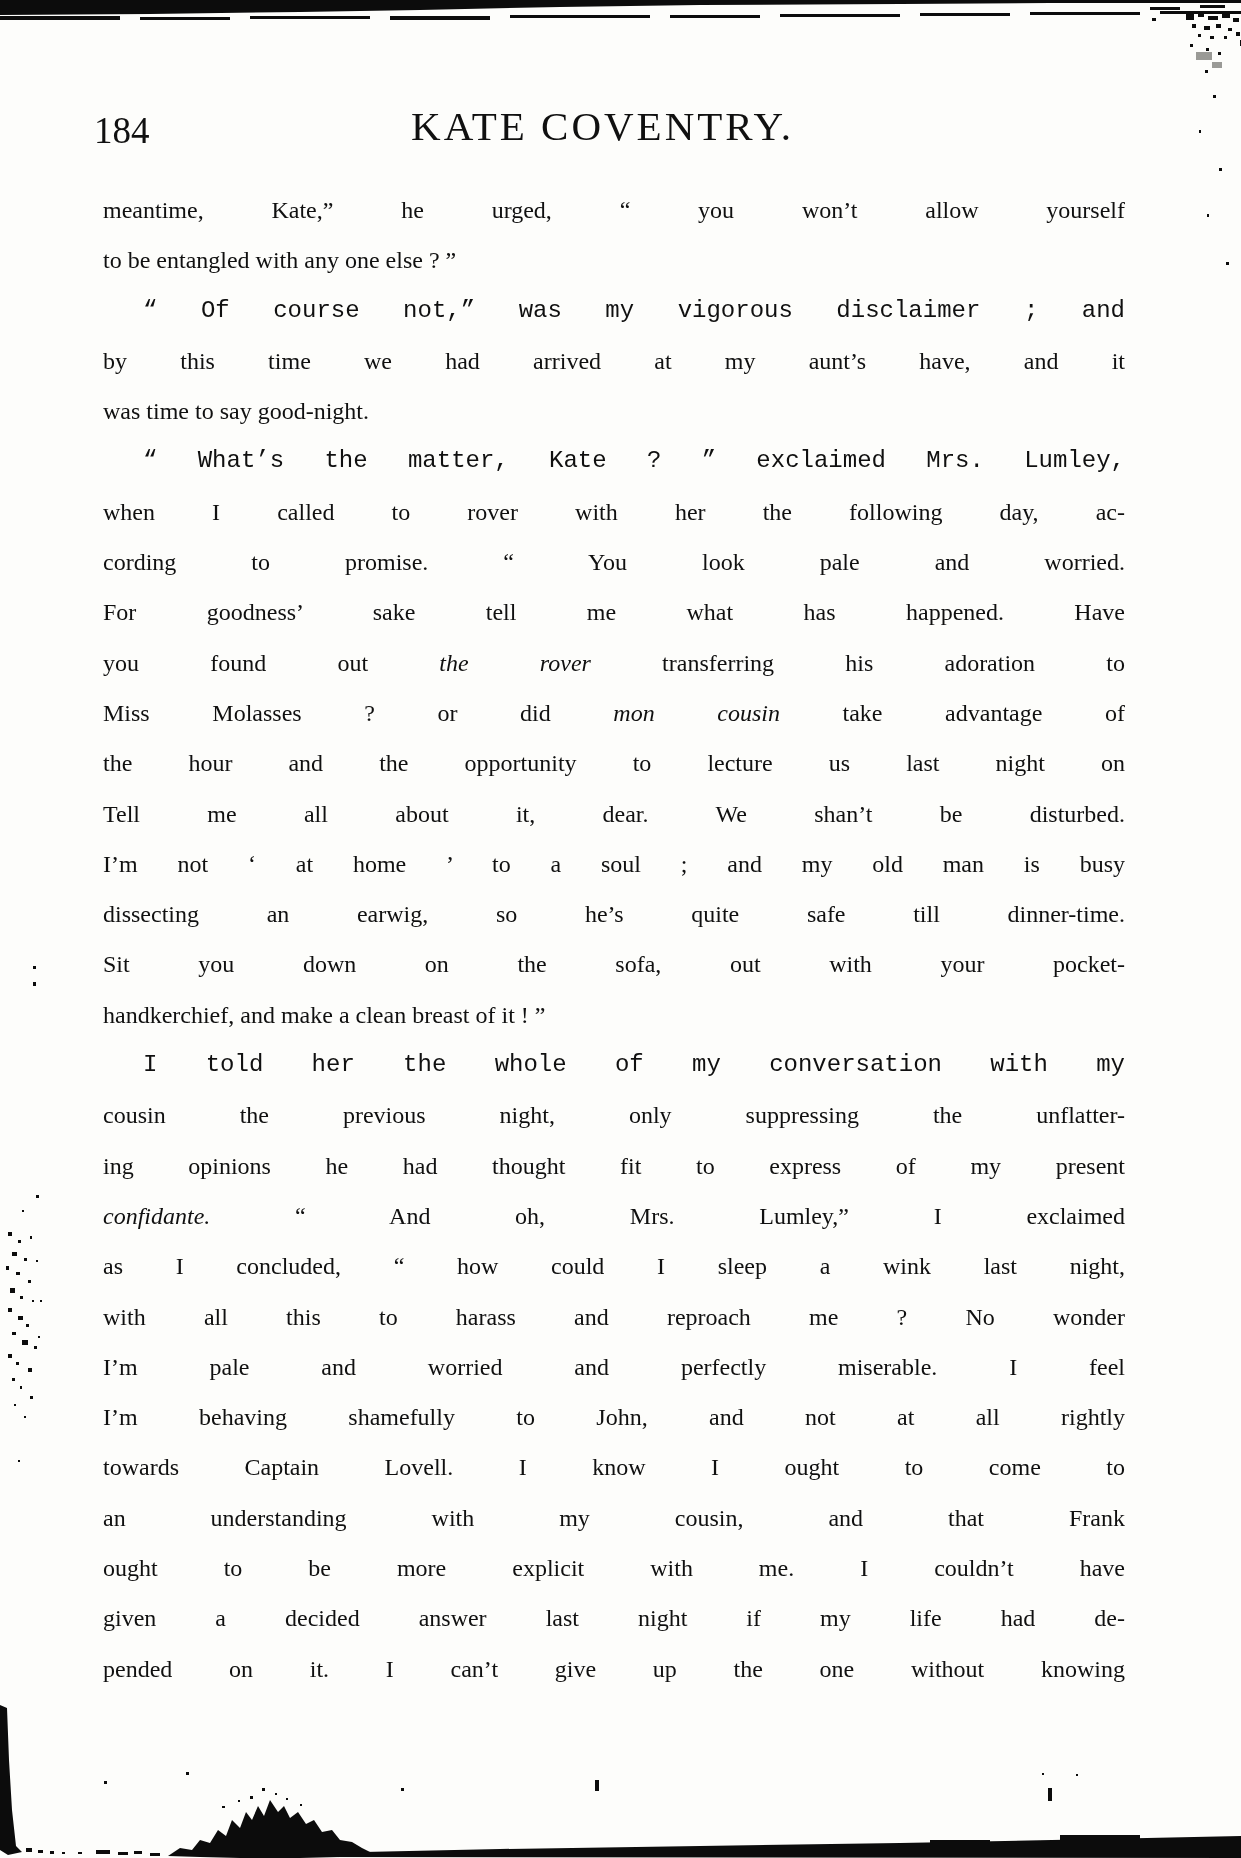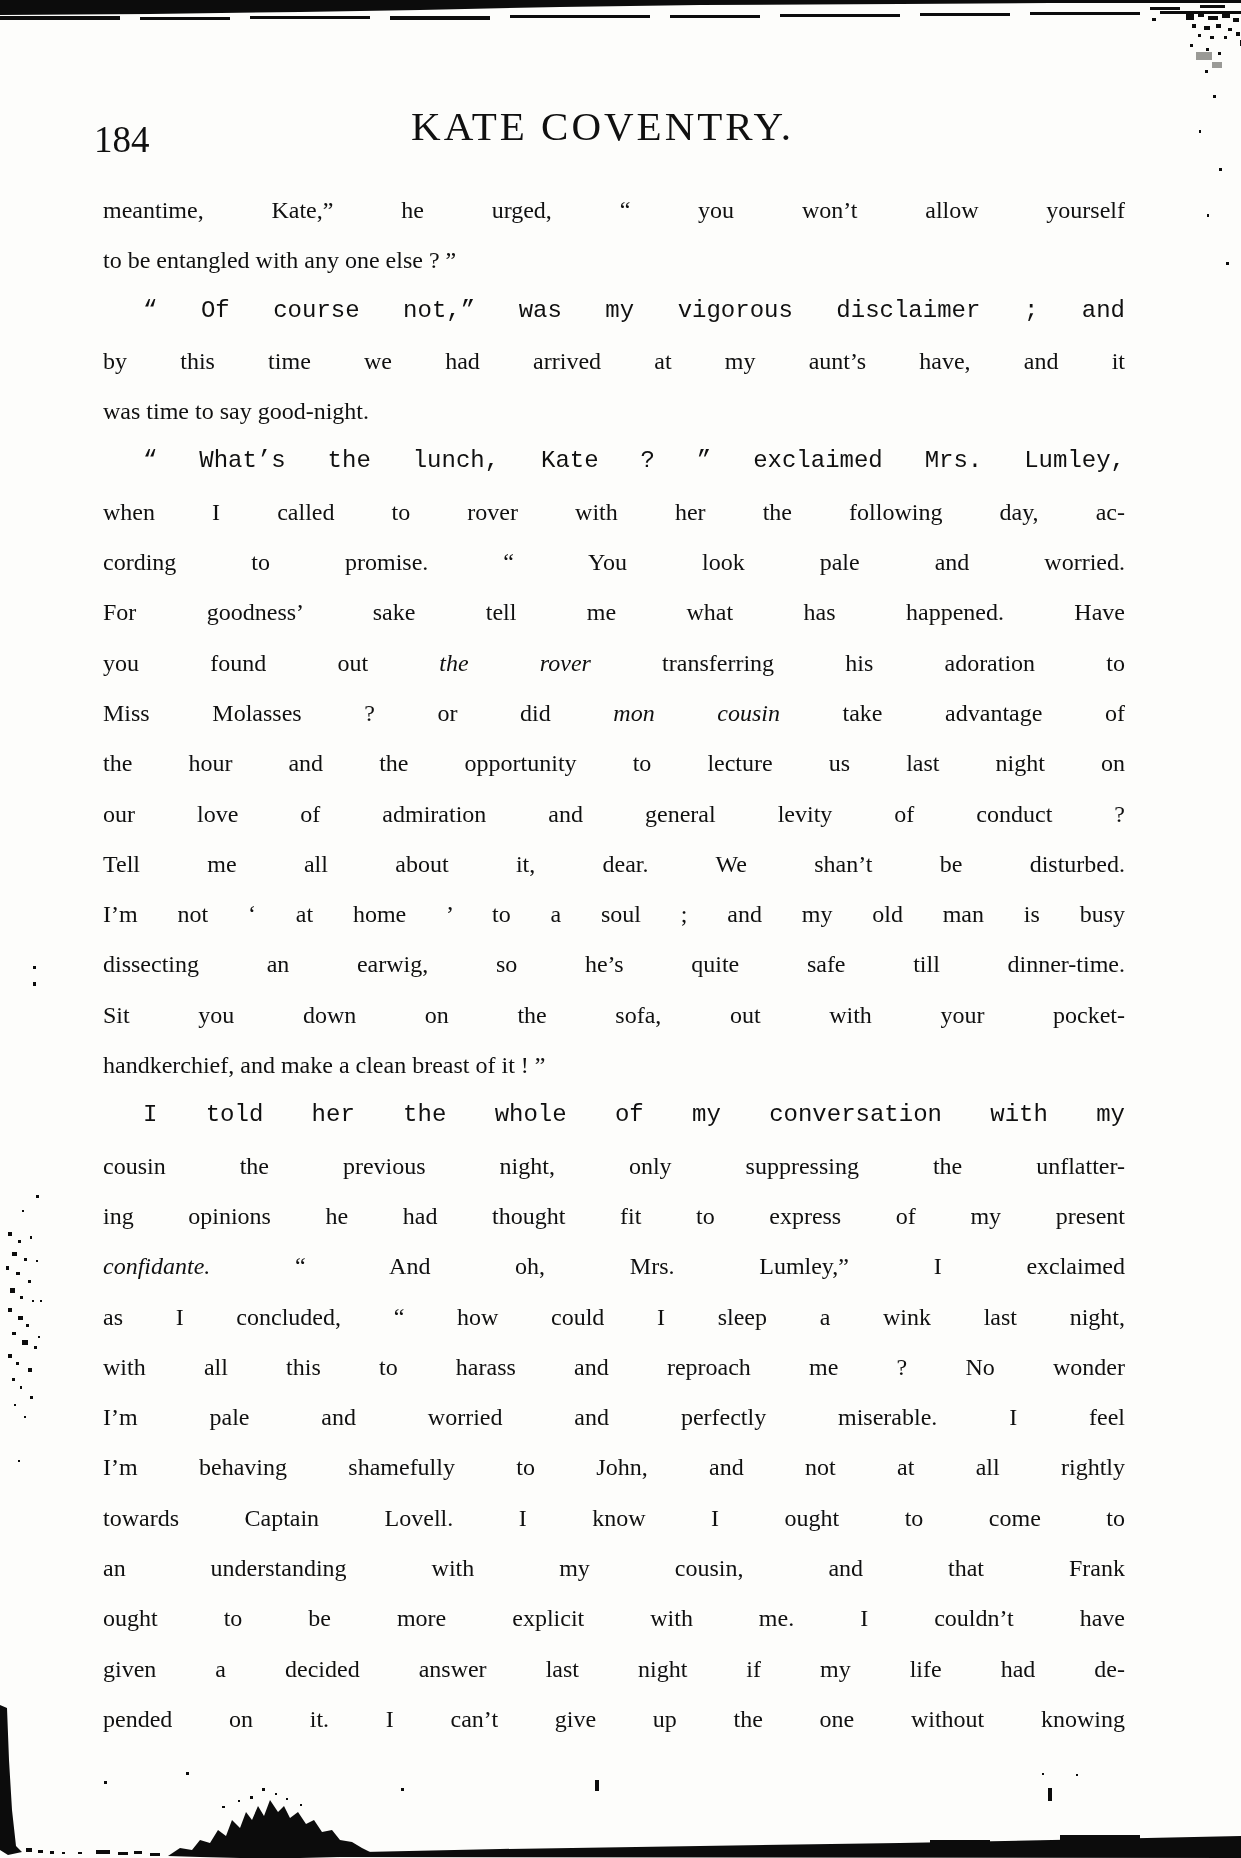--- a/index.html
+++ b/index.html
@@ -7,21 +7,21 @@
   body { background:#ffffff; }
   .page {
     position:relative;
     width:1241px; height:1858px;
     background:var(--paper,#fdfdfb);
     color:var(--ink,#101010);
     font-family:"Liberation Serif","DejaVu Serif",serif;
     overflow:hidden;
   }
   .header { position:absolute; left:80px; top:102px; width:1045px; height:48px; }
-  .pagenum { position:absolute; left:14px; top:18px; font-size:37px; line-height:40px; }
+  .pagenum { position:absolute; left:14px; top:9px; font-size:37px; line-height:40px; }
   .title { display:block; text-align:center; font-size:41px; line-height:48px; letter-spacing:3px; }
   .body { position:absolute; left:80px; top:185px; width:1045px; }
   .line {
     height:50.3px; line-height:50px; font-size:24px;
     text-align:justify; text-align-last:justify;margin-left:23px;
   }
   .line.end { text-align-last:left; }
   .line.indent { text-indent:40px;font-family:Liberation Mono, monospace; }
   .line i { font-style:italic; }
   svg.artifacts { position:absolute; left:0; top:0; pointer-events:none; }
@@ -35,28 +35,27 @@
     <span class="pagenum">184</span>
     <span class="title">KATE COVENTRY.</span>
   </div>
 
   <div class="body">
       <div class="line"><span>meantime, Kate,” he urged, “ you won’t allow yourself</span></div>
       <div class="line end"><span>to be entangled with any one else ? ”</span></div>
       <div class="line indent"><span>“ Of course not,” was my vigorous disclaimer ; and</span></div>
       <div class="line"><span>by this time we had arrived at my aunt’s have, and it</span></div>
       <div class="line end"><span>was time to say good-night.</span></div>
-      <div class="line indent"><span>“ What’s the lunch, Kate ? ” exclaimed Mrs. Lumley,</span></div>
+      <div class="line indent"><span>“ What’s the matter, Kate ? ” exclaimed Mrs. Lumley,</span></div>
       <div class="line"><span>when I called to rover with her the following day, ac-</span></div>
       <div class="line"><span>cording to promise. “ You look pale and worried.</span></div>
       <div class="line"><span>For goodness’ sake tell me what has happened. Have</span></div>
       <div class="line"><span>you found out </span><i>the rover</i><span> transferring his adoration to</span></div>
       <div class="line"><span>Miss Molasses ? or did </span><i>mon cousin</i><span> take advantage of</span></div>
       <div class="line"><span>the hour and the opportunity to lecture us last night on</span></div>
-      <div class="line"><span>our love of admiration and general levity of conduct ?</span></div>
       <div class="line"><span>Tell me all about it, dear. We shan’t be disturbed.</span></div>
       <div class="line"><span>I’m not ‘ at home ’ to a soul ; and my old man is busy</span></div>
       <div class="line"><span>dissecting an earwig, so he’s quite safe till dinner-time.</span></div>
       <div class="line"><span>Sit you down on the sofa, out with your pocket-</span></div>
       <div class="line end"><span>handkerchief, and make a clean breast of it ! ”</span></div>
       <div class="line indent"><span>I told her the whole of my conversation with my</span></div>
       <div class="line"><span>cousin the previous night, only suppressing the unflatter-</span></div>
       <div class="line"><span>ing opinions he had thought fit to express of my present</span></div>
       <div class="line"><i>confidante.</i><span> “ And oh, Mrs. Lumley,” I exclaimed</span></div>
       <div class="line"><span>as I concluded, “ how could I sleep a wink last night,</span></div>

